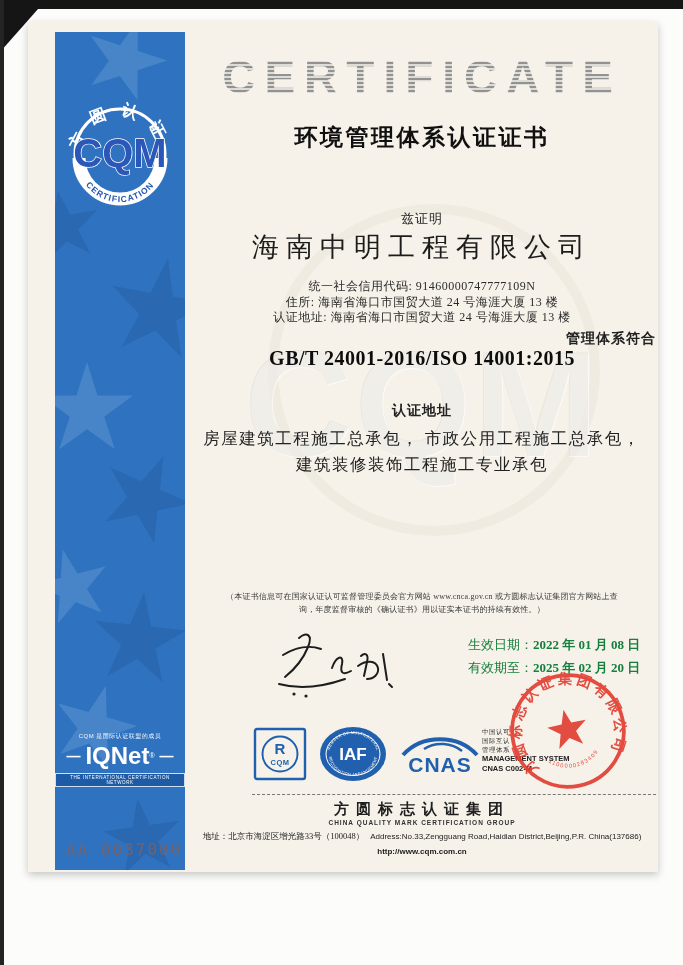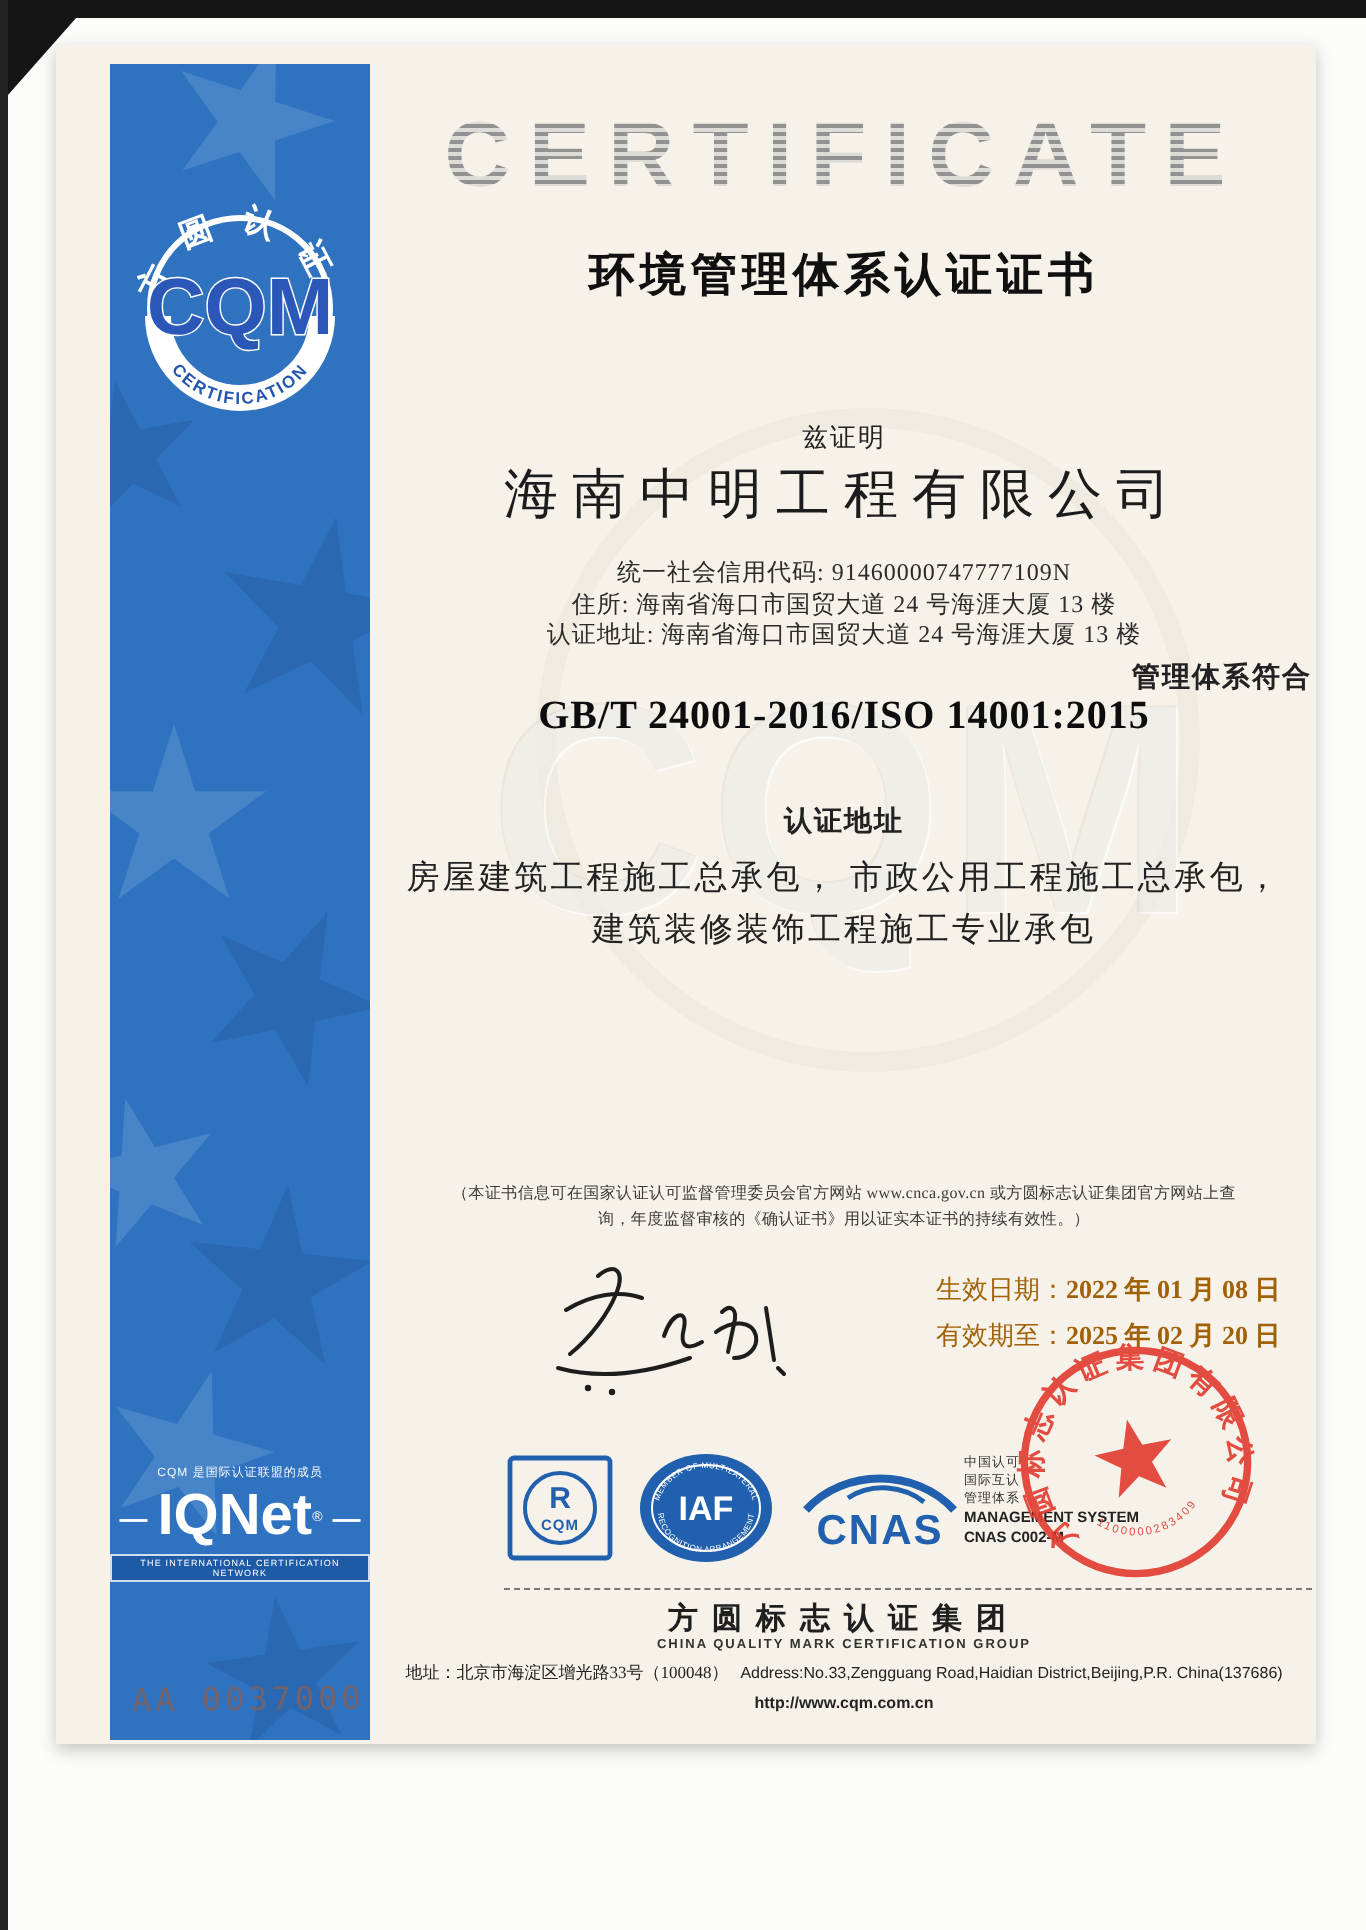--- a/index.html
+++ b/index.html
@@ -16,21 +16,21 @@
   
   .sidebar{position:absolute;left:27px;top:10px;width:130px;height:838px;background:#2f72bf;overflow:hidden;}
   .star{position:absolute;clip-path:polygon(50% 0%,61% 35%,98% 35%,68% 57%,79% 91%,50% 70%,21% 91%,32% 57%,2% 35%,39% 35%);}
   .st-d{background:#2a68b2;} .st-l{background:#4785c8;}
   .cqm-logo{position:absolute;left:5px;top:62px;width:120px;height:120px;}
   .iqnet{position:absolute;left:0;top:700px;width:130px;text-align:center;color:#fff;
          font-family:"Liberation Sans",sans-serif;}
   .iqnet-member{font-size:6px;letter-spacing:.5px;opacity:.95;}
   .iqnet-row{display:flex;align-items:center;justify-content:center;gap:5px;margin-top:1px;}
   .iqnet-dash{font-size:14px;font-weight:bold;}
-  .iqnet-name{font-size:29px;font-weight:bold;letter-spacing:0;}
+  .iqnet-name{font-size:24px;font-weight:bold;letter-spacing:0;}
   .iqnet-reg{font-size:7px;vertical-align:super;}
   .iqnet-tag{display:inline-block;margin-top:2px;padding:1px 3px;background:#1d5ba6;
              font-size:4.5px;letter-spacing:.6px;border:1px solid rgba(255,255,255,.8);}
   .serial{position:absolute;left:11px;top:808px;font-family:"DejaVu Sans Mono",monospace;
           font-size:16px;letter-spacing:2px;color:#7d6263;opacity:.9;transform:rotate(-.6deg);}
   
   .wm-ring{position:absolute;left:240px;top:182px;width:312px;height:312px;border-radius:50%;
            border:10px solid rgba(120,108,82,.05);}
   .wm-cqm{position:absolute;left:160px;top:296px;width:468px;text-align:center;
           font-family:"Liberation Sans",sans-serif;font-weight:bold;font-size:150px;
@@ -49,21 +49,21 @@
   .company{top:207px;font-size:27px;letter-spacing:7px;color:#1c1c1c;}
   .info{font-size:12px;letter-spacing:.5px;color:#2b2b2b;}
   .info1{top:256px;} .info2{top:271.5px;} .info3{top:287px;}
   .conform{top:308px;font-size:14px;font-weight:bold;letter-spacing:1px;text-align:right;}
   .standard{top:325px;font-size:20px;font-weight:bold;letter-spacing:.5px;color:#0d0d0d;}
   .scope-t{top:380px;font-size:14px;font-weight:bold;letter-spacing:1px;}
   .scope1{top:406px;} .scope2{top:432px;}
   .scope{font-size:16.5px;letter-spacing:1.5px;color:#222;}
   .note{top:568px;left:172px;width:444px;font-size:8px;line-height:13px;color:#3a3a3a;letter-spacing:.2px;}
   .signature{position:absolute;left:247px;top:604px;}
-  .dates{position:absolute;left:440px;top:611px;font-size:13px;line-height:23px;color:#a16207;text-align:left;}
+  .dates{position:absolute;left:440px;top:611px;font-size:13px;line-height:23px;color:#15803d;text-align:left;}
   .dates .dval{font-weight:bold;font-family:"Liberation Serif",serif;}
   
   .mark{position:absolute;}
   .m-rcqm{left:224px;top:704px;}
   .m-iaf{left:288px;top:702px;}
   .m-cnas{left:366px;top:709px;}
   .accred{left:454px;top:705px;text-align:left;font-family:"Liberation Sans",sans-serif;color:#333;}
   .accred .cn{font-size:6.5px;line-height:9px;letter-spacing:.5px;}
   .accred .en{font-size:7.5px;line-height:10px;font-weight:bold;color:#222;}
   .stamp{position:absolute;left:478px;top:647px;width:124px;height:124px;transform:rotate(-12deg);opacity:.92;}

